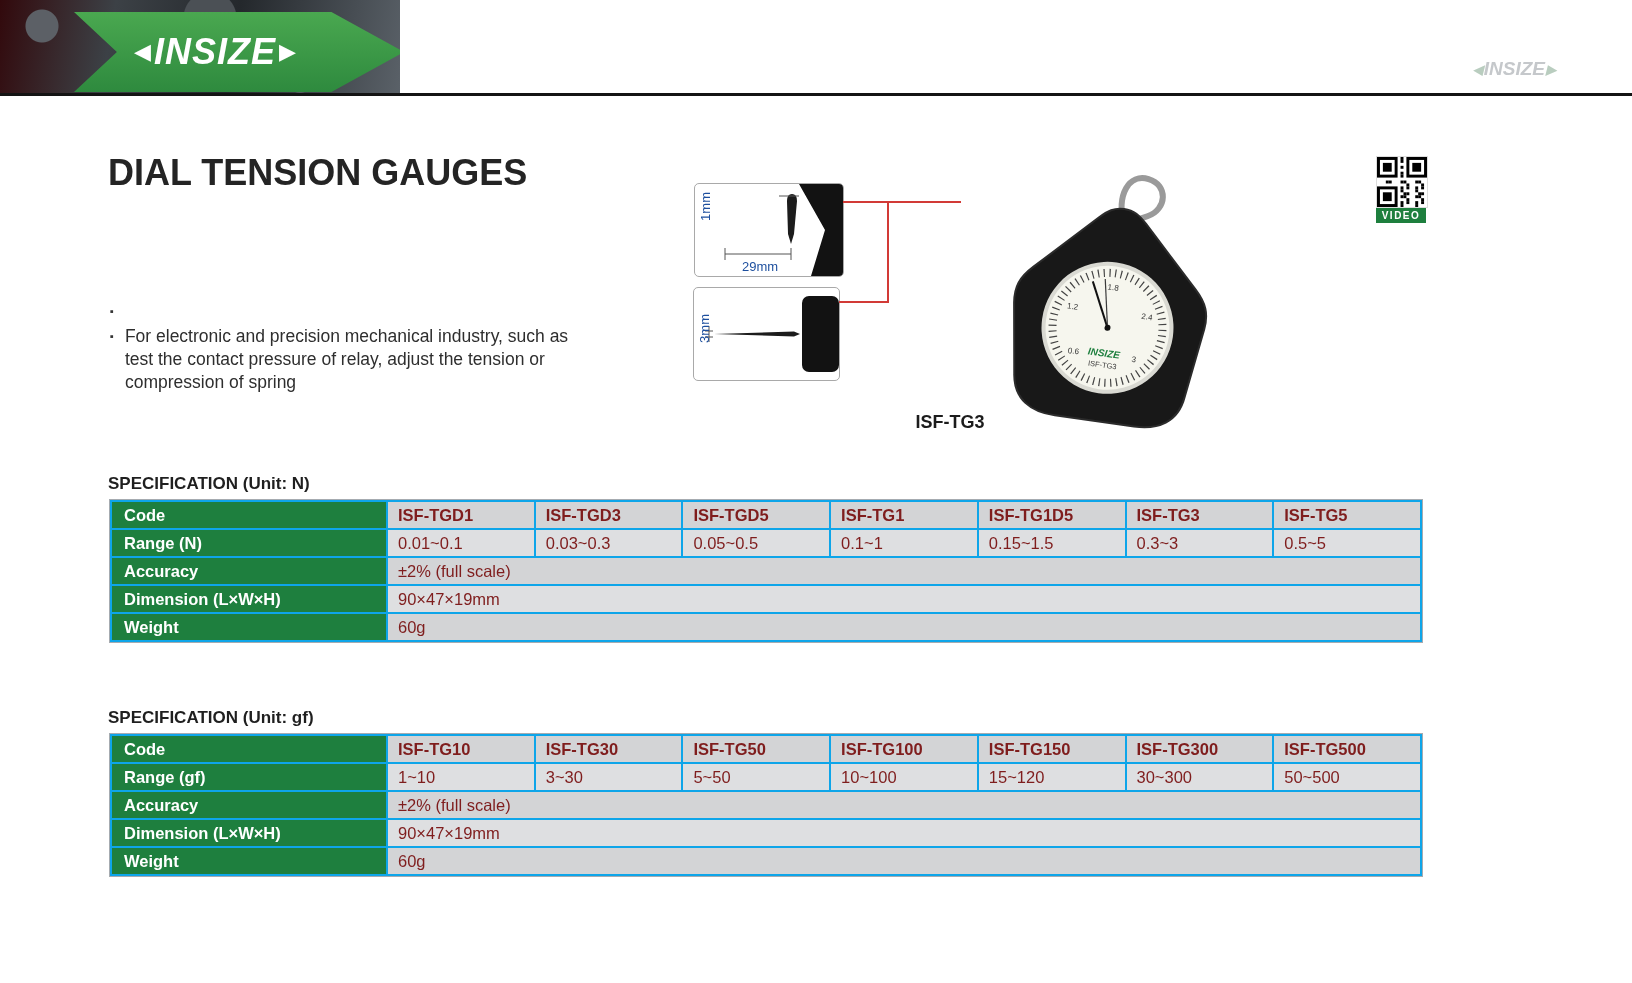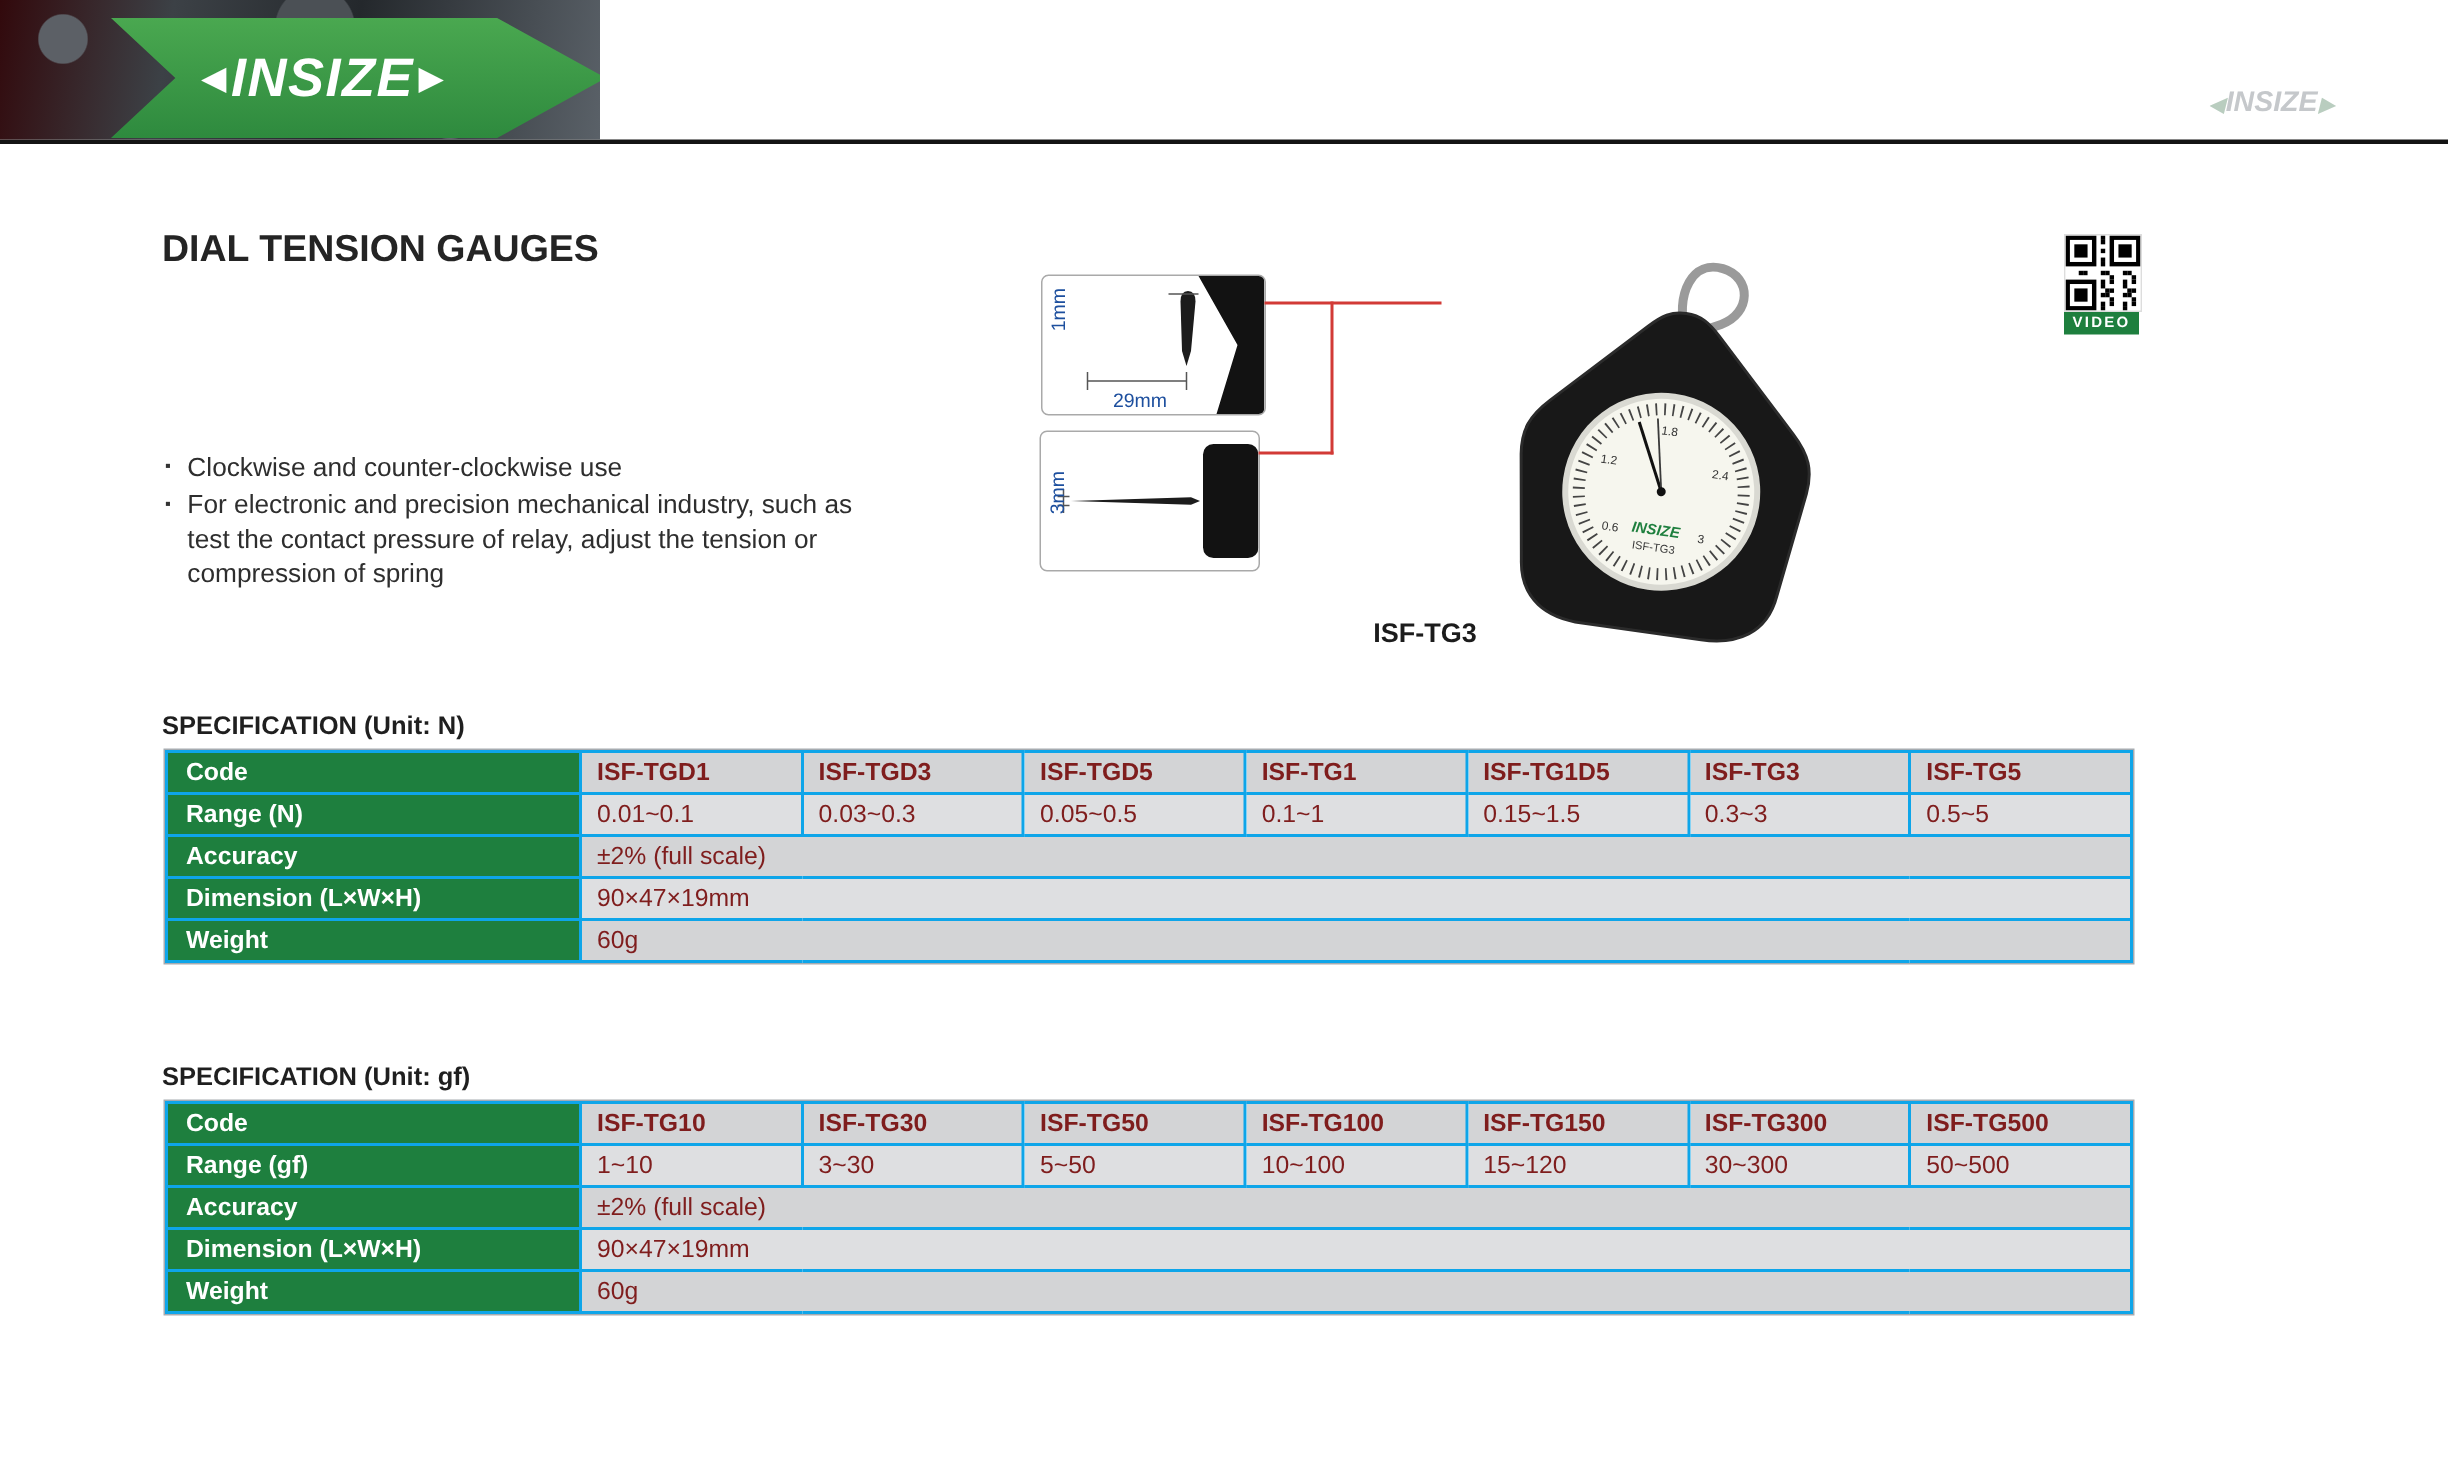--- a/index.html
+++ b/index.html
@@ -19,21 +19,21 @@
     background:linear-gradient(180deg,#4aa850,#2e8a3e);
     clip-path:polygon(0 0,78% 0,100% 50%,78% 100%,0 100%,13% 50%);
     display:flex;align-items:center;padding-left:60px;box-sizing:border-box;gap:3px;}
   .logo-text{color:#fff;font-weight:bold;font-style:italic;font-size:36px;letter-spacing:1px;}
   .la{color:#fff;font-size:22px;}
   .watermark{position:absolute;right:76px;top:58px;color:#c5c8cb;font-style:italic;
              font-weight:bold;font-size:19px;display:flex;align-items:center;gap:1px;}
   .watermark .wa{font-size:13px;color:#b9cdbf;}
 
   
-  .title{position:absolute;left:108px;top:152px;font-size:25px;font-weight:bold;
+  .title{position:absolute;left:108px;top:152px;font-size:36px;font-weight:bold;
          color:#242424;margin:0;}
   .bullets{position:absolute;left:110px;top:300px;width:475px;font-size:17.5px;
            color:#2e2e2e;line-height:23px;}
   .bullet{display:flex;gap:11px;margin-bottom:2px;}
   .bullet .mark{font-size:11px;line-height:23px;color:#333;flex:0 0 auto;}
 
   
   .box{position:absolute;background:#fff;border:1px solid #a9a9a9;border-radius:5px;overflow:hidden;}
   .box1{left:694px;top:183px;width:148px;height:92px;}
   .box2{left:693px;top:287px;width:145px;height:92px;}
@@ -87,21 +87,20 @@
     <span>INSIZE</span>
     <span class="wa">▶</span>
   </div>
 </div>
 
 <h1 class="title">DIAL TENSION GAUGES</h1>
 
 <div class="bullets">
   <div class="bullet">
     <span class="mark">▪</span>
-    <span>Clockwise and counter-clockwise use</span>
   </div>
   <div class="bullet">
     <span class="mark">▪</span>
     <span>For electronic and precision mechanical industry, such as test the contact pressure of relay, adjust the tension or compression of spring</span>
   </div>
 </div>
 
 <div class="box box1">
   <svg width="148" height="92" viewBox="0 0 148 92">
     <path d="M104,0 L148,0 L148,92 L116,92 L130,46 Z" fill="#121212"></path>

